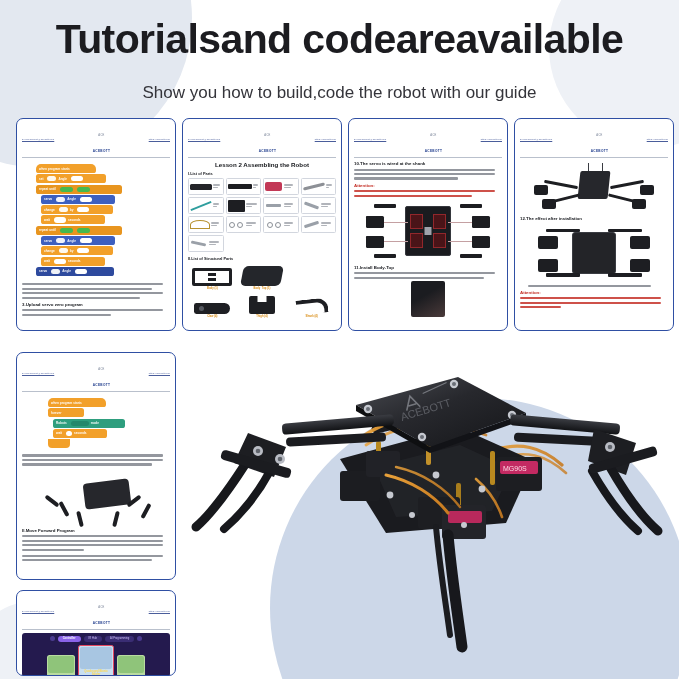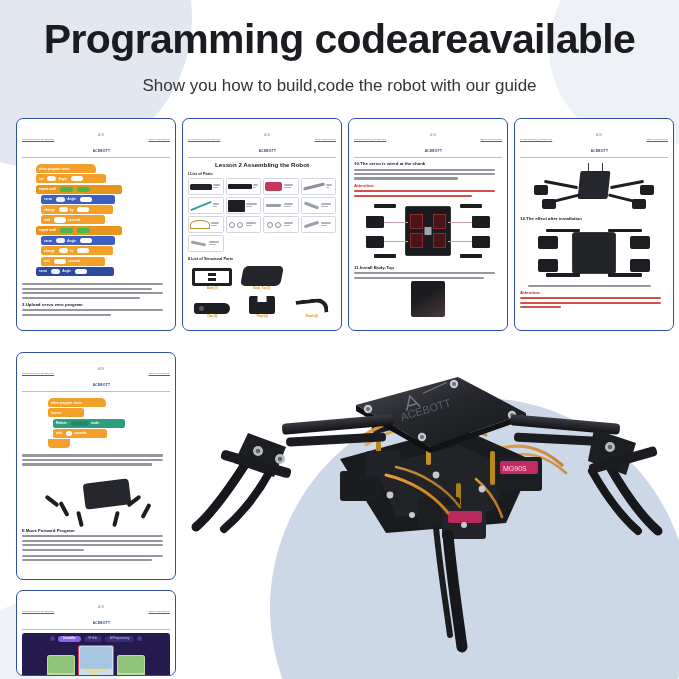--- a/index.html
+++ b/index.html
@@ -38,21 +38,21 @@
 
   #page { position: relative; z-index: 2; width: 679px; height: 679px; }
 
   
   #header { padding-top: 16px; text-align: center; }
   #main-title {
     font-size: 41px; font-weight: bold; color: #1c1c20;
     letter-spacing: -0.6px; line-height: 1.15;
   }
   #subtitle {
-    font-size: 17px; color: #34343a; margin-top: 13px; font-weight: normal;
+    font-size: 17px; color: #34343a; margin-top: 20px; font-weight: normal;
   }
 
   
   .doc-card {
     position: absolute;
     background: #ffffff;
     border: 1.2px solid #2f4fa3;
     border-radius: 7px;
     overflow: hidden;
     padding: 4px 5px;
@@ -212,21 +212,21 @@
 <div id="bg-layer">
   <div class="blob-tl"></div>
   <div class="blob-tr"></div>
   <div class="blob-main"></div>
   <div class="blob-bl"></div>
 </div>
 
 <div id="page">
 
   <div id="header">
-    <div id="main-title">Programming codeareavailable</div>
+    <div id="main-title">Tutorialsand codeareavailable</div>
     <div id="subtitle">Show you how to build,code the robot with our guide</div>
   </div>
 
   <div class="doc-card" style="left:16px; top:118px; width:160px; height:213px;">
     <div class="pg-head">
       <span class="hdr-mail">E-mail:support@acebott.com</span>
       <span class="pg-logo">
         <span class="lg-mark">ACE</span><br>
         <span class="lg-name">ACEBOTT</span>
       </span>

